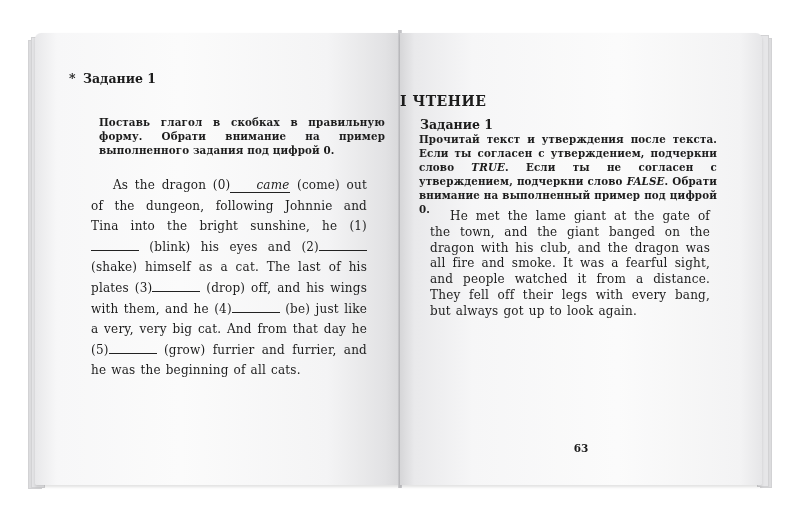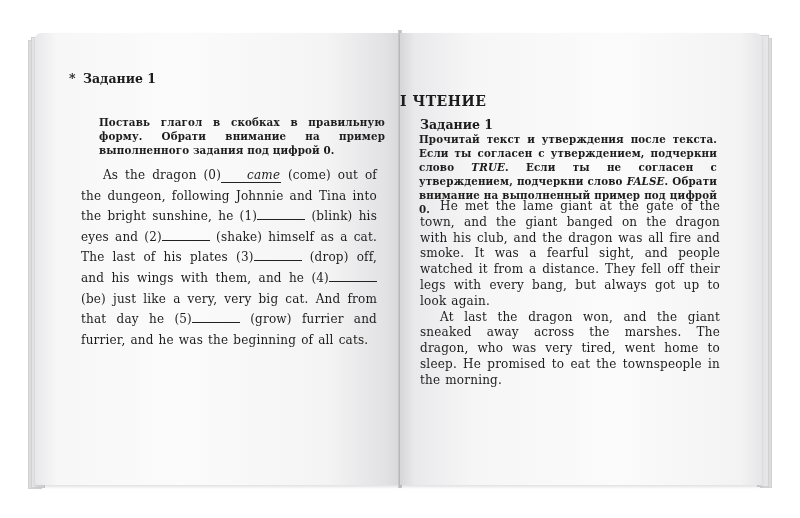--- a/index.html
+++ b/index.html
@@ -49,21 +49,21 @@
   .instr {
     position: absolute; font-weight: bold; font-size: 10.3px; line-height: 14px;
     text-align: justify; letter-spacing: 0.15px;
   }
   .left .instr { left: 64px; top: 55px; width: 286px; margin-top: 27px; }
   .body-text {
     position: absolute; font-size: 12px; line-height: 20.6px; text-align: justify;
     text-align-last: left; letter-spacing: 0.2px; word-spacing: 1px;
   }
   .left .body-text { left: 46px; top: 132px; width: 296px; }
-  .body-text p { margin: 0; text-indent: 22px; }
+  .body-text p { margin: 10px; text-indent: 22px; }
   .blank {
     display: inline-block; border-bottom: 1px solid #222; height: 13px; vertical-align: baseline;
   }
   .blank.filled { font-style: italic; text-align: center; width: 52px; line-height: 13px; padding: 0 4px; }
   .blank.empty { width: 48px; }
 
   
   .title {
     position: absolute; left: 0; width: 362px; top: 31px; text-align: center;
     font-weight: bold; font-size: 16px; letter-spacing: 0.8px;
@@ -104,17 +104,17 @@
 
   <div class="spine"></div>
 
   <div class="page right">
     <div class="subtitle">I ЧТЕНИЕ</div>
     <div class="task-head">Задание 1</div>
     <div class="instr"><span>Прочитай текст и утверждения после текста. Если ты согласен с утверждением, подчеркни слово </span><i>TRUE</i><span>. Если ты не согласен с утверждением, подчеркни слово </span><i>FALSE</i><span>. Обрати внимание на выполненный пример под цифрой 0.</span></div>
 
     <div class="body-text">
       <p>He met the lame giant at the gate of the town, and the giant banged on the dragon with his club, and the dragon was all fire and smoke. It was a fearful sight, and people watched it from a distance. They fell off their legs with every bang, but always got up to look again.</p>
-      <p>At last the dragon won, and the giant sneaked away across the marshes. The dragon, who was very tired, went home to sleep. He promised to eat the townspeople in the morning.</p>
     </div>
 
+    <div class="page-num">63</div>
   </div>
 </div>
 
 </body></html>

